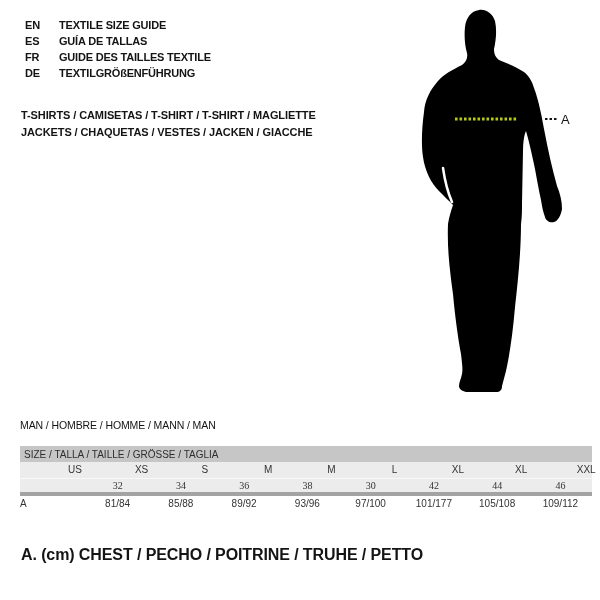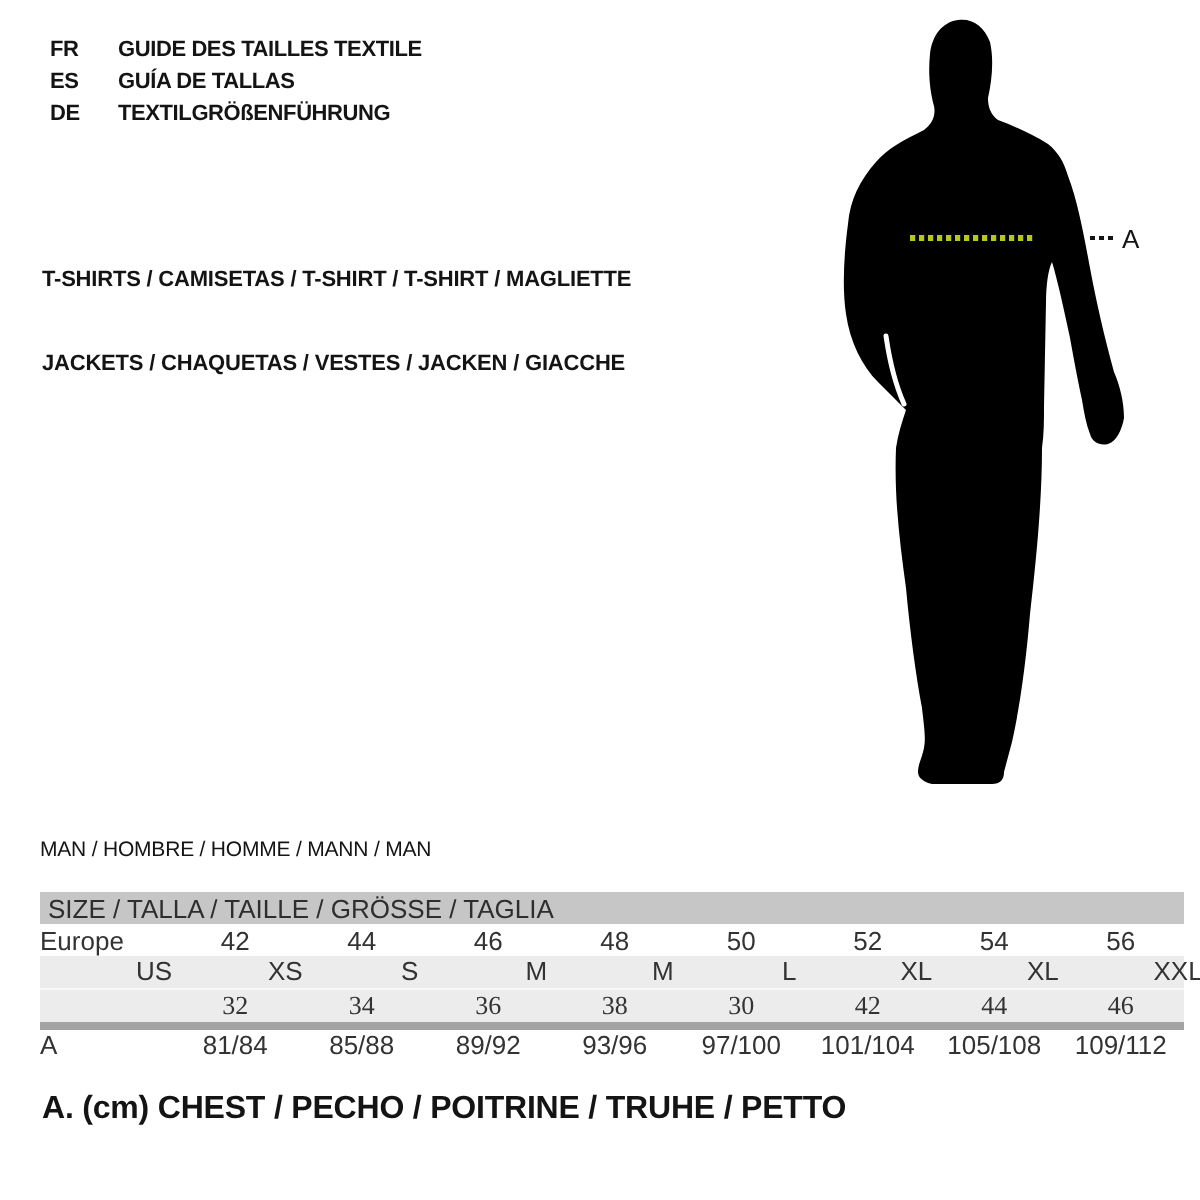--- a/index.html
+++ b/index.html
@@ -11,55 +11,59 @@
   }
 
   
   .lang-list { position: absolute; top: 17px; left: 25px; }
   .lang-row { display: flex; line-height: 16px; }
   .lang-code { width: 34px; font-size: 11px; font-weight: 700; letter-spacing: -0.2px; }
   .lang-text { font-size: 11px; font-weight: 700; letter-spacing: -0.2px; white-space: nowrap; }
 
   
   .category-block { position: absolute; top: 107px; left: 21px; }
-  .category-line { font-size: 11px; font-weight: 700; letter-spacing: -0.1px; line-height: 17px; white-space: nowrap; margin-top: 25px; }
+  .category-line { font-size: 11px; font-weight: 700; letter-spacing: -0.1px; line-height: 17px; white-space: nowrap; }
 
   
   .figure-wrap { position: absolute; top: 2px; left: 395px; width: 195px; height: 398px; }
 
   
   .section-heading { position: absolute; top: 419px; left: 20px; font-size: 10.5px; font-weight: 400; letter-spacing: -0.1px; }
 
   
   .size-table { position: absolute; top: 446px; left: 20px; width: 572px; border-collapse: collapse; table-layout: fixed; }
-  .size-table th, .size-table td { font-size: 13px; font-weight: 400; color: #333; height: 16px; padding: 0; vertical-align: middle; margin-top: 26px; }
+  .size-table th, .size-table td { font-size: 10px; font-weight: 400; color: #333; height: 16px; padding: 0; vertical-align: middle; margin-top: 26px; }
   .size-table th { text-align: left; padding-left: 4px; font-weight: 400; color: #2e2e2e; }
   .thead-row th { background: #c6c6c6; }
   .row-label { text-align: left; padding-left: 2px; }
   .size-cell { text-align: center; }
   .row-stripe td { background: #ececec; }
   .row-us td { border-bottom: 1px solid #f8f8f8; padding-left: 48px; }
   .row-uk td { border-bottom: 4px solid #a3a3a3; font-family: Liberation Serif, serif; }
 
   
   .footnote { position: absolute; top: 546px; left: 21px; font-size: 16px; font-weight: 700; letter-spacing: -0.1px; }
 </style>
 </head>
 <body>
 
 <div class="page">
 
   <div class="lang-list">
     <div class="lang-row">
-      <span class="lang-code">FR</span>
-      <span class="lang-text">GUIDE DES TAILLES TEXTILE</span>
+      <span class="lang-code">EN</span>
+      <span class="lang-text">TEXTILE SIZE GUIDE</span>
     </div>
     <div class="lang-row">
       <span class="lang-code">ES</span>
       <span class="lang-text">GUÍA DE TALLAS</span>
+    </div>
+    <div class="lang-row">
+      <span class="lang-code">FR</span>
+      <span class="lang-text">GUIDE DES TAILLES TEXTILE</span>
     </div>
     <div class="lang-row">
       <span class="lang-code">DE</span>
       <span class="lang-text">TEXTILGRÖßENFÜHRUNG</span>
     </div>
   </div>
 
   <div class="category-block">
     <div class="category-line">T-SHIRTS / CAMISETAS / T-SHIRT / T-SHIRT / MAGLIETTE</div>
     <div class="category-line">JACKETS / CHAQUETAS / VESTES / JACKEN / GIACCHE</div>
@@ -129,31 +133,20 @@
         <col>
         <col>
         <col>
     </colgroup>
     <thead>
       <tr class="thead-row">
         <th colspan="9">SIZE / TALLA / TAILLE / GRÖSSE / TAGLIA</th>
       </tr>
     </thead>
     <tbody>
-      <tr>
-        <td class="row-label">Europe</td>
-        <td class="size-cell">42</td>
-        <td class="size-cell">44</td>
-        <td class="size-cell">46</td>
-        <td class="size-cell">48</td>
-        <td class="size-cell">50</td>
-        <td class="size-cell">52</td>
-        <td class="size-cell">54</td>
-        <td class="size-cell">56</td>
-      </tr>
       <tr class="row-stripe row-us">
         <td class="row-label">US</td>
         <td class="size-cell">XS</td>
         <td class="size-cell">S</td>
         <td class="size-cell">M</td>
         <td class="size-cell">M</td>
         <td class="size-cell">L</td>
         <td class="size-cell">XL</td>
         <td class="size-cell">XL</td>
         <td class="size-cell">XXL</td>
@@ -169,21 +162,21 @@
         <td class="size-cell">44</td>
         <td class="size-cell">46</td>
       </tr>
       <tr>
         <td class="row-label">A</td>
         <td class="size-cell">81/84</td>
         <td class="size-cell">85/88</td>
         <td class="size-cell">89/92</td>
         <td class="size-cell">93/96</td>
         <td class="size-cell">97/100</td>
-        <td class="size-cell">101/104</td>
+        <td class="size-cell">101/177</td>
         <td class="size-cell">105/108</td>
         <td class="size-cell">109/112</td>
       </tr>
     </tbody>
   </table>
 
   <div class="footnote">A. (cm) CHEST / PECHO / POITRINE / TRUHE / PETTO</div>
 
 </div>
 

